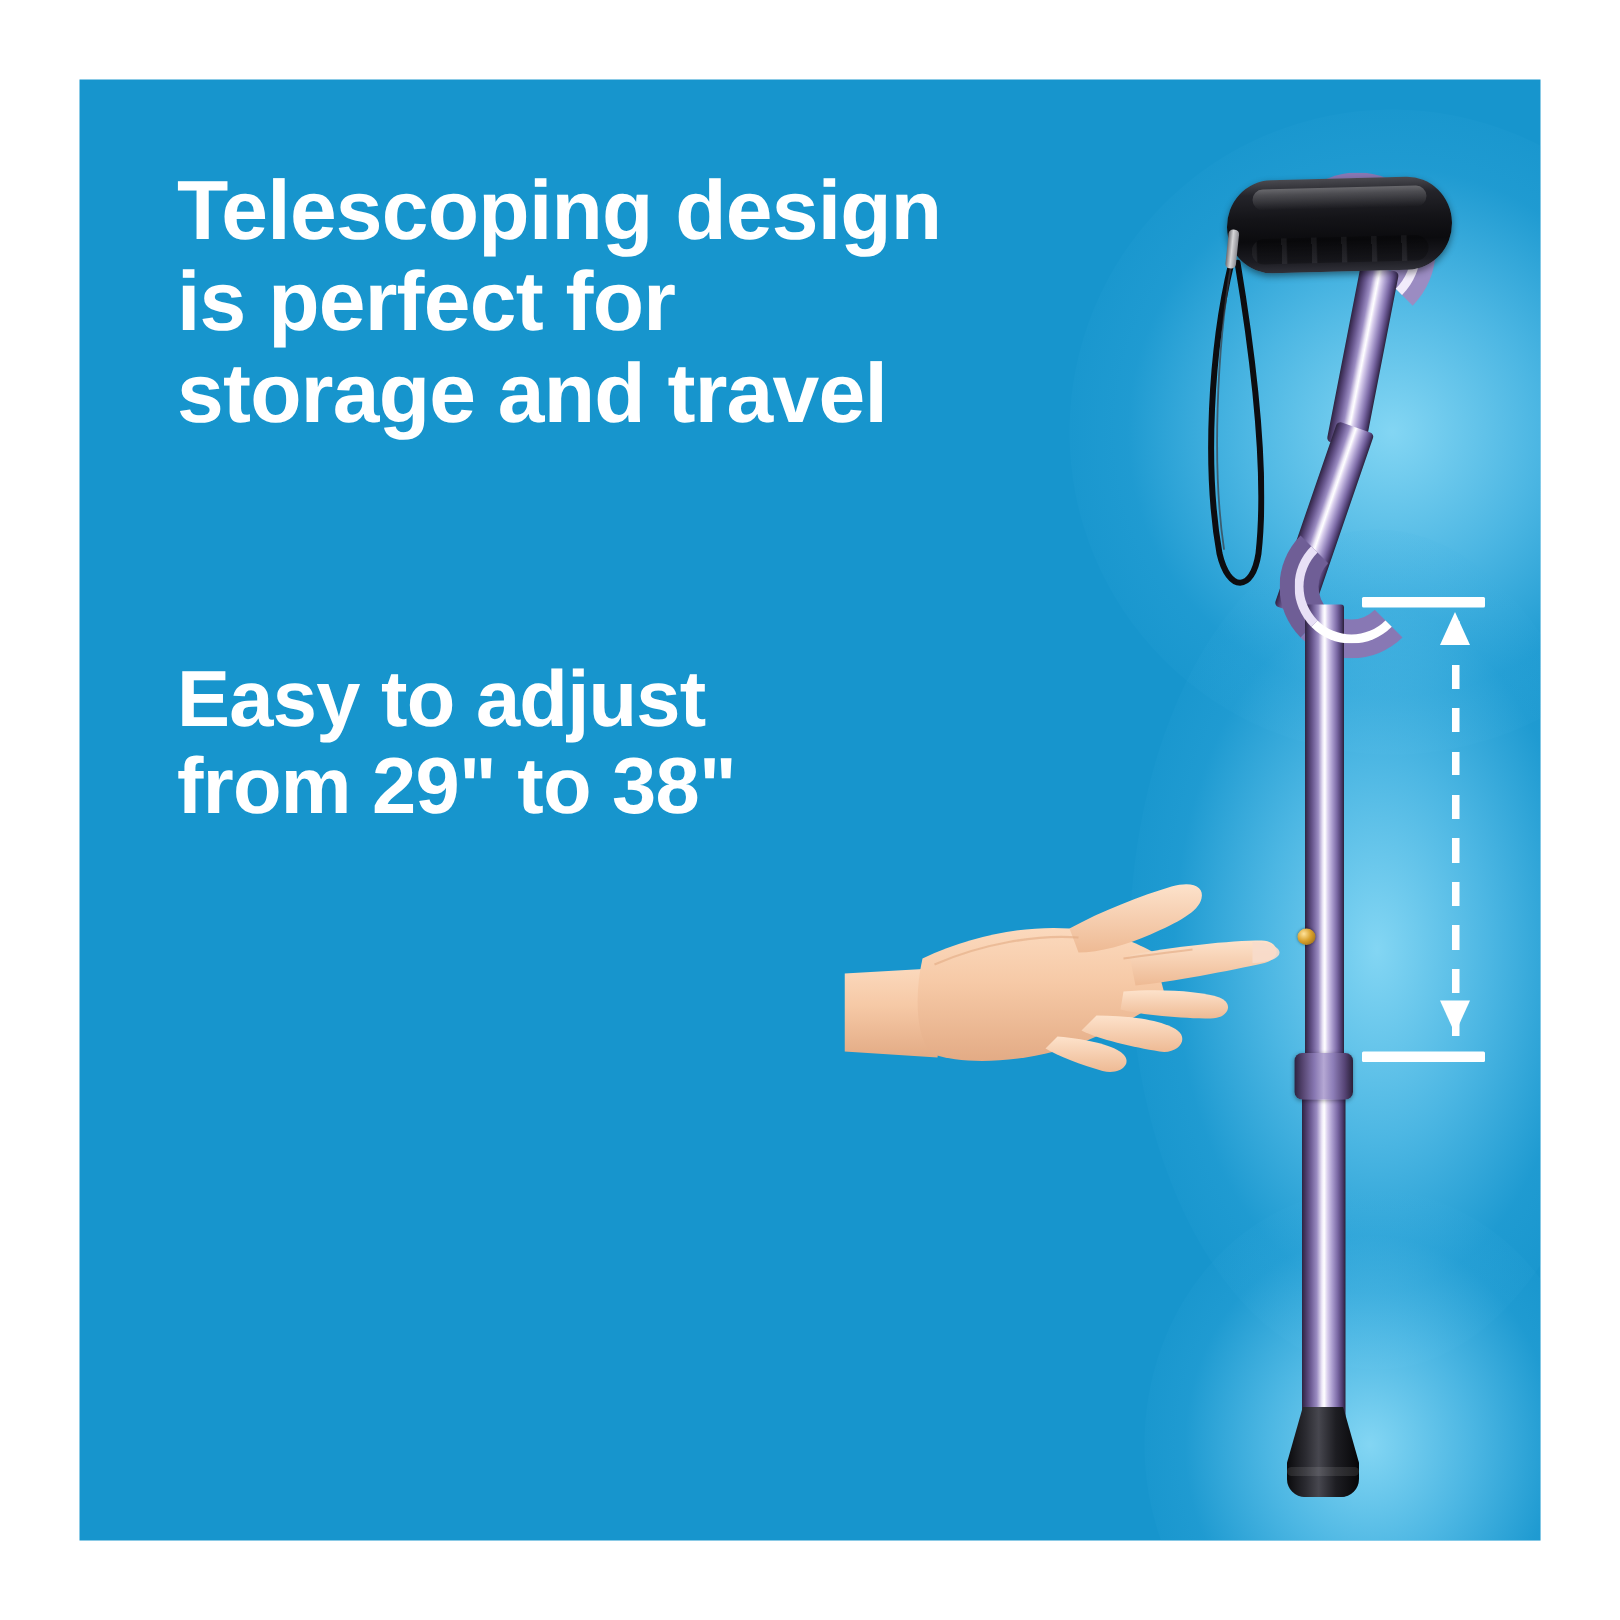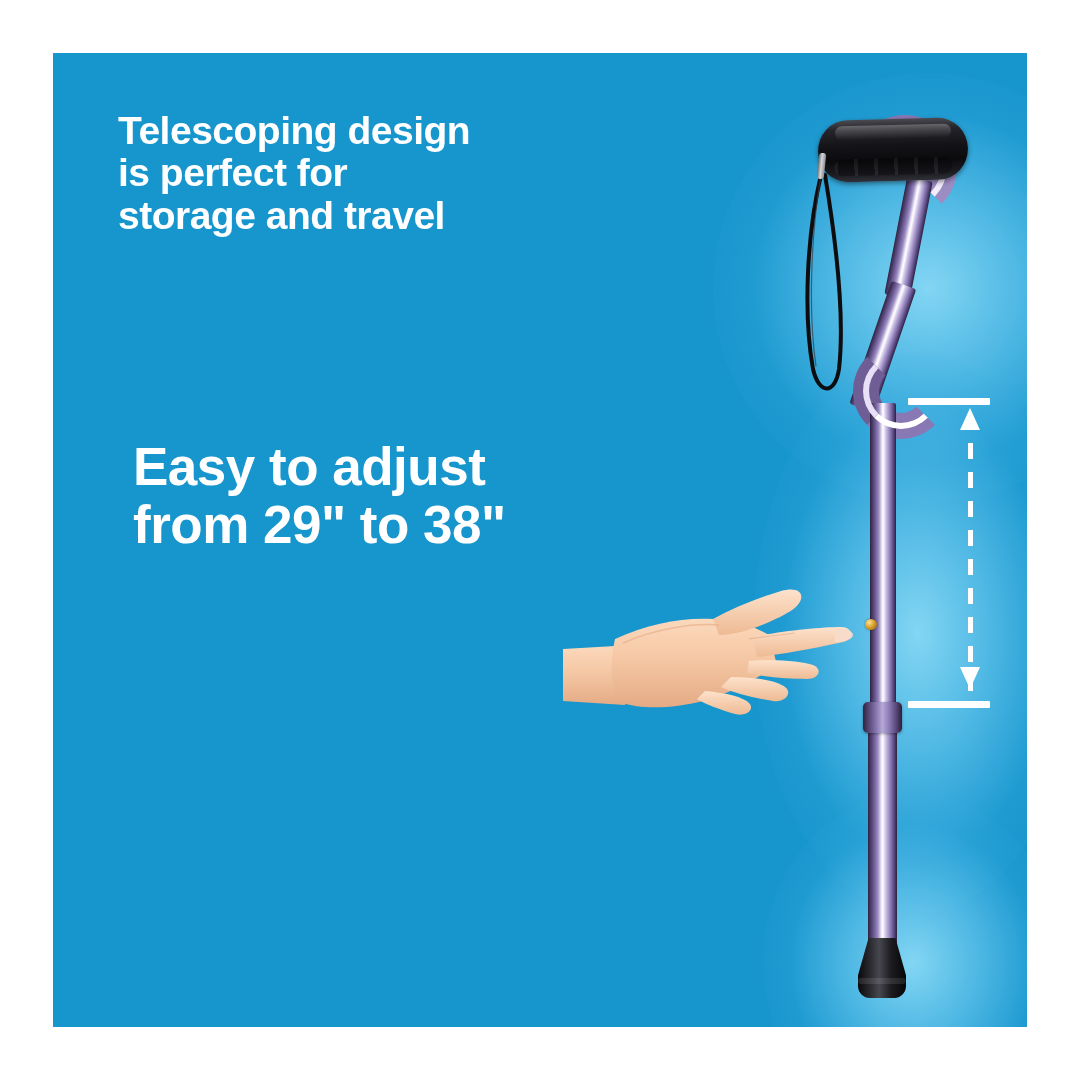--- a/index.html
+++ b/index.html
@@ -31,22 +31,22 @@
   #glow-mid{left:700px;top:300px;width:330px;height:560px;}
   #glow-lower{left:710px;top:740px;width:300px;height:340px;}
 
   
   .headline{
     position:absolute;color:#ffffff;font-weight:700;
     letter-spacing:-0.5px;line-height:1.085;
     text-rendering:optimizeLegibility;
     white-space:pre-line;
   }
-  #headline-1{left:65px;top:57px;font-size:39px;}
-  #headline-2{left:80px;top:385px;font-size:53px;}
+  #headline-1{left:65px;top:57px;font-size:56px;}
+  #headline-2{left:65px;top:385px;font-size:53px;}
 
   
   #cane{position:absolute;left:0;top:0;width:974px;height:974px;}
 
   
   #grip{
     position:absolute;left:765px;top:66px;width:150px;height:62px;
     border-radius:30px/31px;
     background:
       linear-gradient(180deg,#4a4a50 0%,#24242a 16%,#141418 42%,#0b0b0e 66%,#1c1c22 88%,#303038 100%);

